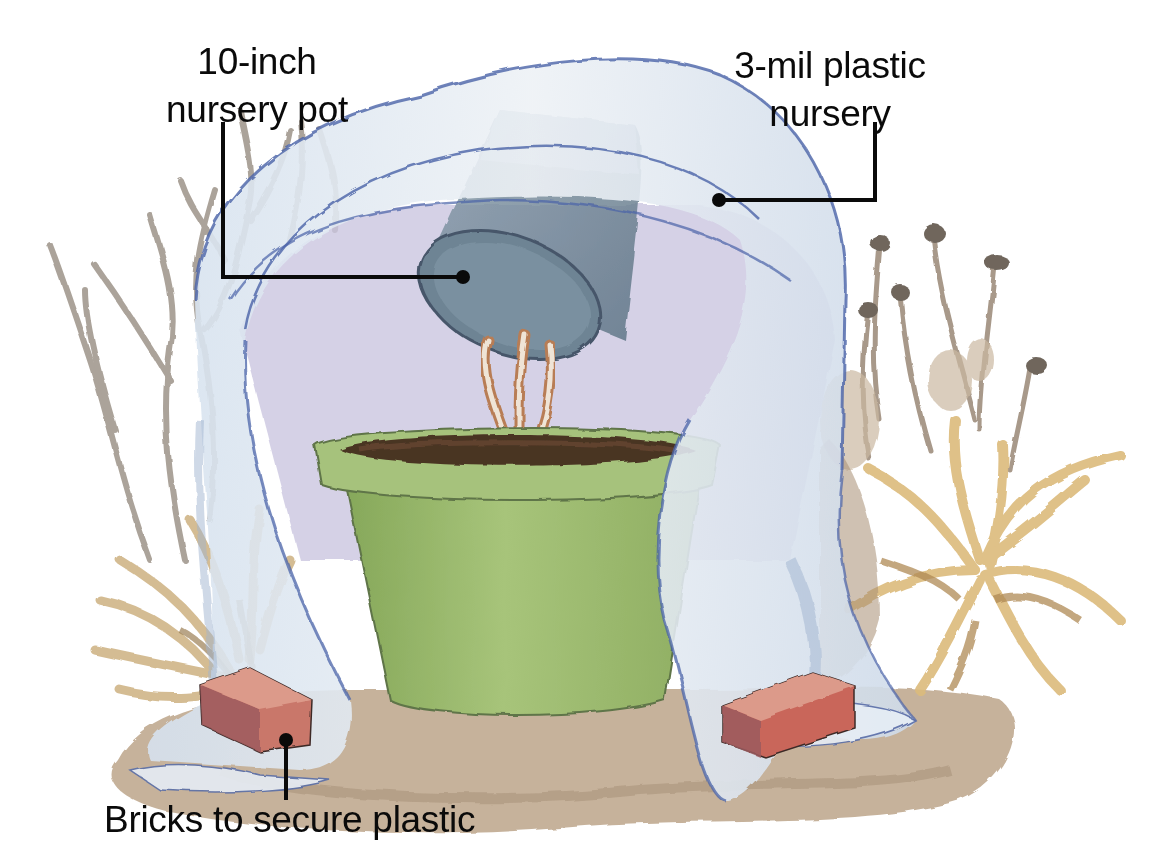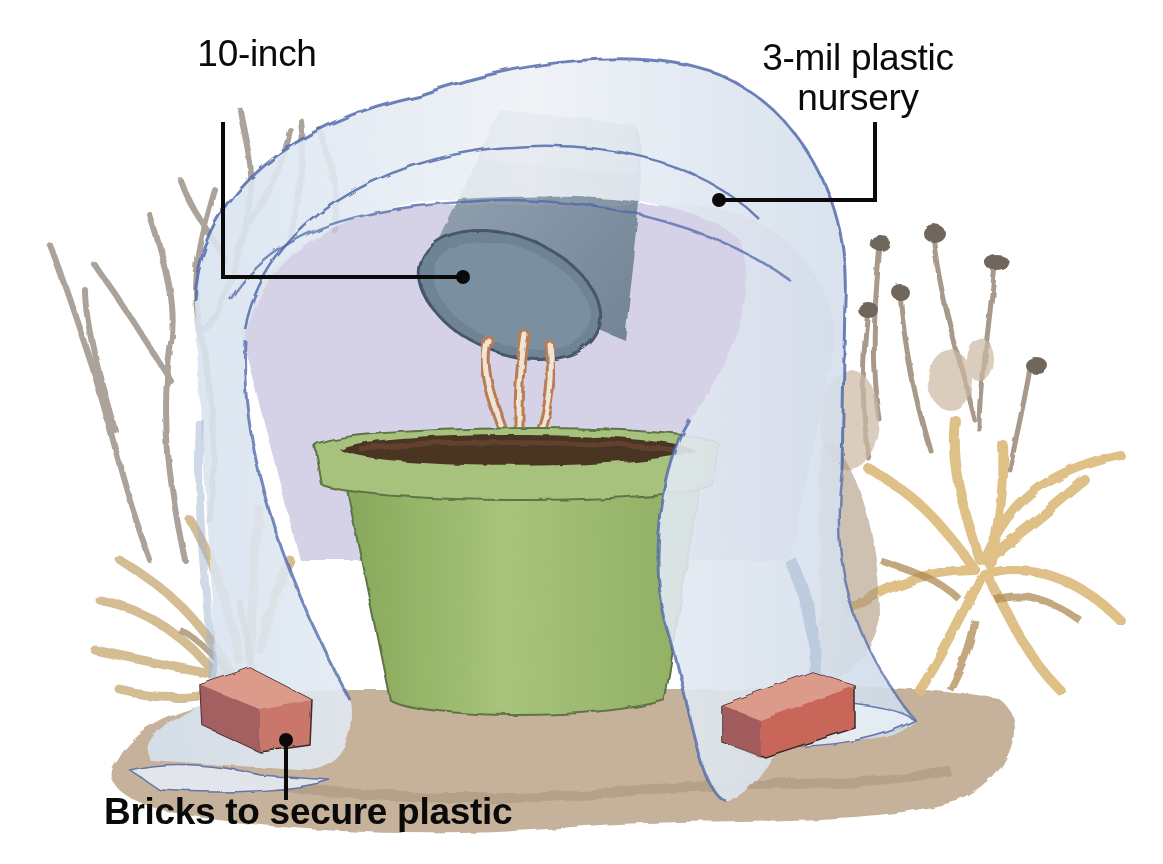--- a/index.html
+++ b/index.html
@@ -2,24 +2,24 @@
 <html><head>
   <meta charset="utf-8">
   <style>
     html, body { margin: 0; padding: 0; background: #ffffff; }
     body { width: 1163px; height: 864px; overflow: hidden; position: relative;
            font-family: "Liberation Sans", "DejaVu Sans", sans-serif; }
     #stage { position: absolute; left: 0; top: 0; width: 1163px; height: 864px; }
     svg.art { position: absolute; left: 0; top: 0; }
     .label { position: absolute; color: #0a0a0a; font-size: 37px; line-height: 40px;
              text-align: center; letter-spacing: -0.3px; white-space: nowrap; }
-    .label span { display: block; }
+    .label span { display: block; margin-top: 8px; }
     #lbl-pot { left: 142px; top: 34px; width: 230px; }
-    #lbl-sheet { left: 728px; top: 38px; width: 260px; }
-    #lbl-bricks { left: 104px; top: 792px; width: 380px; text-align: left; font-weight: bold; }
+    #lbl-sheet { left: 700px; top: 38px; width: 260px; }
+    #lbl-bricks { left: 104px; top: 792px; width: 380px; text-align: left; }
   </style>
 </head>
 <body>
 
 <div id="stage">
 
   <svg class="art" width="1163" height="864" viewBox="0 0 1163 864" xmlns="http://www.w3.org/2000/svg">
     <defs>
       <filter id="rough" x="-5%" y="-5%" width="110%" height="110%">
         <feTurbulence type="fractalNoise" baseFrequency="0.035" numOctaves="3" seed="4"></feTurbulence>
@@ -174,20 +174,21 @@
     </g>
     <g fill="#0a0a0a">
       <circle cx="463" cy="277" r="7"></circle>
       <circle cx="719" cy="200" r="7"></circle>
       <circle cx="286" cy="740" r="7"></circle>
     </g>
   </svg>
 
   <div id="lbl-pot" class="label">
     <span>10-inch</span>
+    <span>nursery pot</span>
   </div>
 
   <div id="lbl-sheet" class="label">
     <span>3-mil plastic</span>
     <span>nursery</span>
   </div>
 
   <div id="lbl-bricks" class="label">
     <span>Bricks to secure plastic</span>
   </div>

